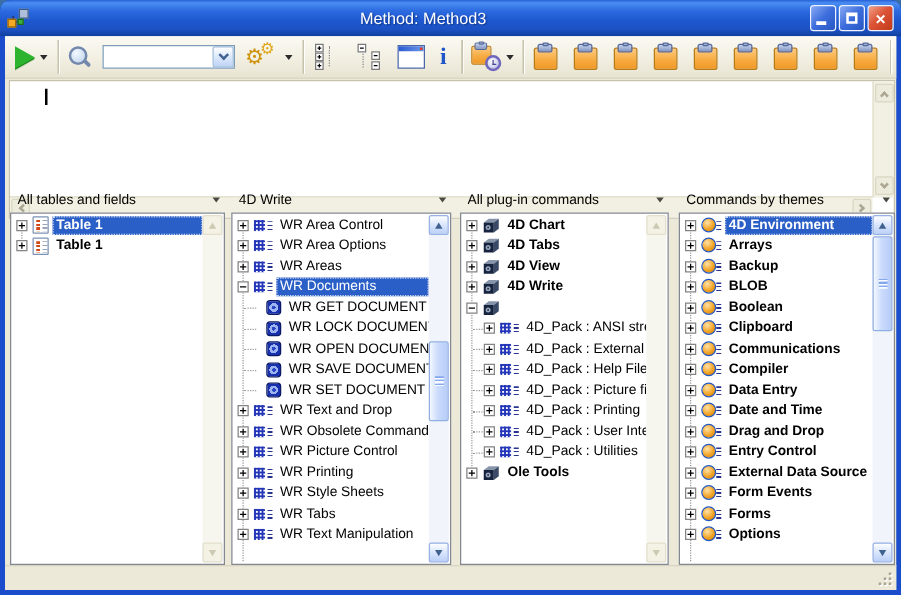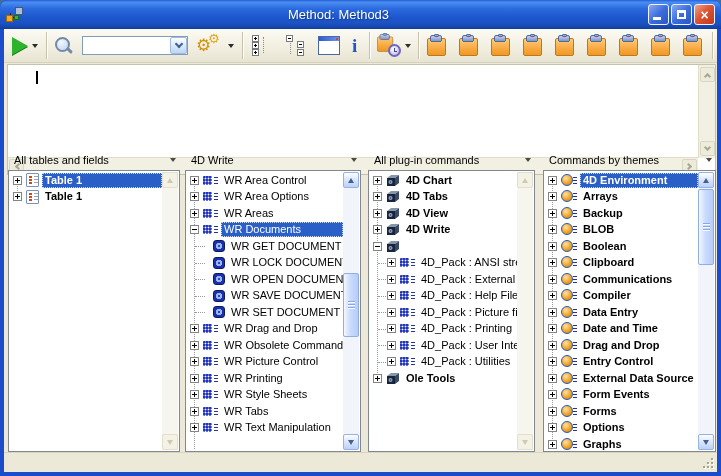--- a/index.html
+++ b/index.html
@@ -387,21 +387,21 @@
               <span class="ic ic-command"></span>
               <span class="lbl">WR SAVE DOCUMENT</span>
             </div>
             <div class="row lvl1 cmd">
               <span class="ic ic-command"></span>
               <span class="lbl">WR SET DOCUMENT IN</span>
             </div>
             <div class="row lvl0">
               <span class="exp plus"></span>
               <span class="ic ic-theme"></span>
-              <span class="lbl">WR Drag and Drop</span>
+              <span class="lbl">WR Text and Drop</span>
             </div>
             <div class="row lvl0">
               <span class="exp plus"></span>
               <span class="ic ic-theme"></span>
               <span class="lbl">WR Obsolete Commands</span>
             </div>
             <div class="row lvl0">
               <span class="exp plus"></span>
               <span class="ic ic-theme"></span>
               <span class="lbl">WR Picture Control</span>
@@ -640,25 +640,20 @@
             <div class="row lvl0 bold">
               <span class="exp plus"></span>
               <span class="ic ic-theme4"></span>
               <span class="lbl">Forms</span>
             </div>
             <div class="row lvl0 bold">
               <span class="exp plus"></span>
               <span class="ic ic-theme4"></span>
               <span class="lbl">Options</span>
             </div>
-            <div class="row lvl0 bold">
-              <span class="exp plus"></span>
-              <span class="ic ic-theme4"></span>
-              <span class="lbl">Graphs</span>
-            </div>
           </div>
         <div class="sb">
           <span class="sbtn b-up">
               <i class="tri up"></i>
             </span>
           <span class="thumb" style="top:17px;height:76px;"></span>
           <span class="sbtn b-down">
               <i class="tri down"></i>
             </span>
         </div>

